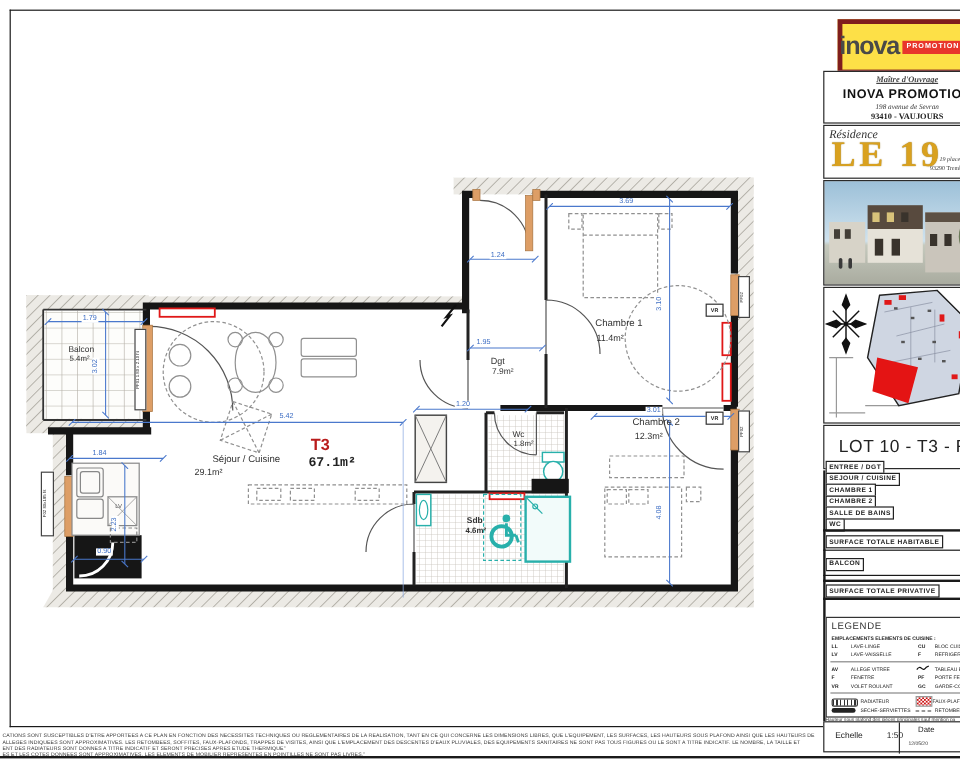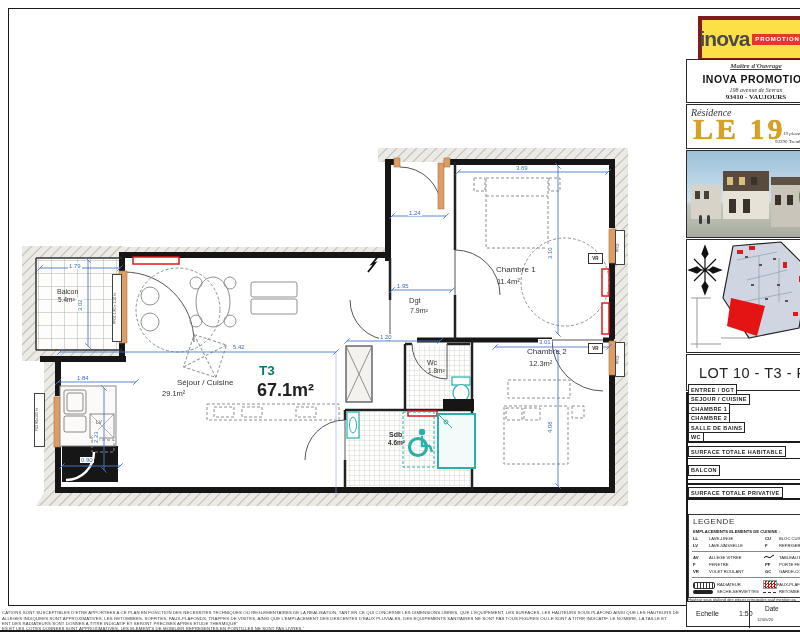--- a/index.html
+++ b/index.html
@@ -190,22 +190,22 @@
     <path d="M104,388 V470"></path>
     <path d="M62,466 H120"></path>
   </g>
   <path d="M336,352 V498" stroke="#8aa8e0" stroke-width="0.6" fill="none"></path>
 </svg>
 
 <div class="t" style="left:57px;top:288px;font-size:7px;">Balcon</div>
 <div class="t" style="left:58px;top:297px;font-size:6.5px;">5.4m²</div>
 <div class="t" style="left:177px;top:379px;font-size:8px;">Séjour / Cuisine</div>
 <div class="t" style="left:162px;top:390px;font-size:7.5px;">29.1m²</div>
-<div class="t" style="left:259px;top:364px;font-size:13.5px;font-weight:bold;color:#0f766e;">T3</div>
-<div class="t" style="left:257px;top:381px;font-size:18px;font-weight:bold;color:#222;">67.1m²</div>
+<div class="t" style="left:259px;top:364px;font-size:13.5px;font-weight:bold;color:#b91c1c;">T3</div>
+<div class="t" style="left:257px;top:381px;font-size:11px;font-weight:bold;color:#222;font-family:Liberation Mono, monospace;">67.1m²</div>
 <div class="t" style="left:496px;top:266px;font-size:8px;">Chambre 1</div>
 <div class="t" style="left:497px;top:278px;font-size:7.5px;">11.4m²</div>
 <div class="t" style="left:409px;top:297px;font-size:7.5px;">Dgt</div>
 <div class="t" style="left:410px;top:307px;font-size:7px;">7.9m²</div>
 <div class="t" style="left:527px;top:348px;font-size:8px;">Chambre 2</div>
 <div class="t" style="left:529px;top:360px;font-size:7.5px;">12.3m²</div>
 <div class="t" style="left:427px;top:359px;font-size:7px;">Wc</div>
 <div class="t" style="left:428px;top:368px;font-size:6.5px;">1.8m²</div>
 <div class="t" style="left:389px;top:431px;font-size:7px;font-weight:bold;">Sdb</div>
 <div class="t" style="left:388px;top:440px;font-size:6.5px;font-weight:bold;">4.6m²</div>

